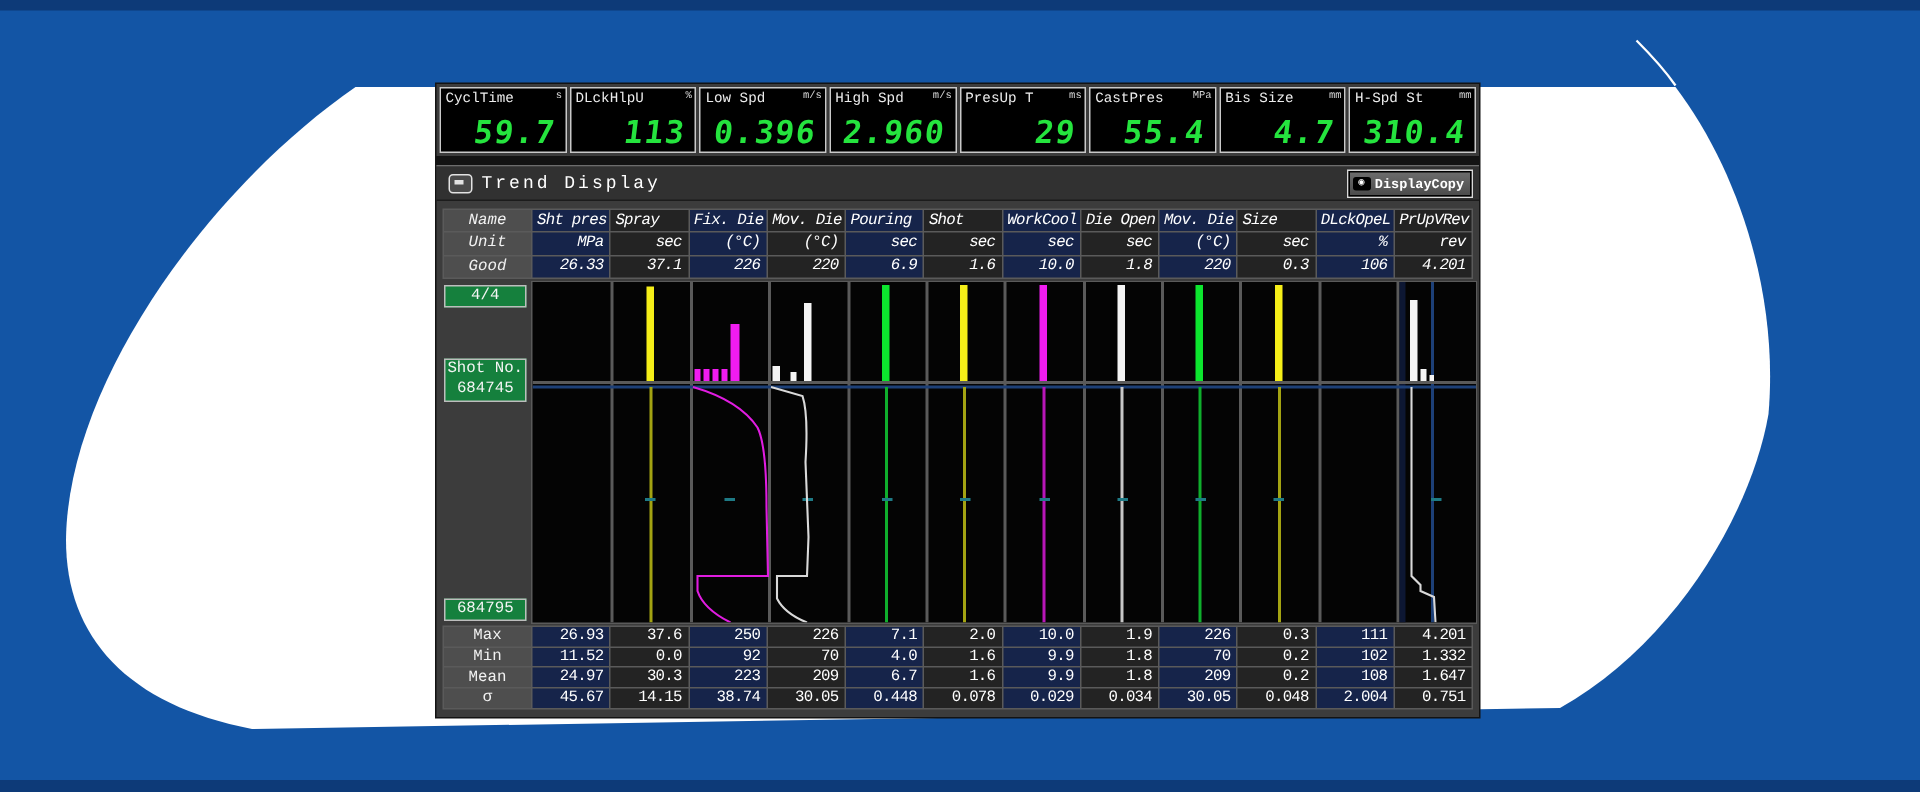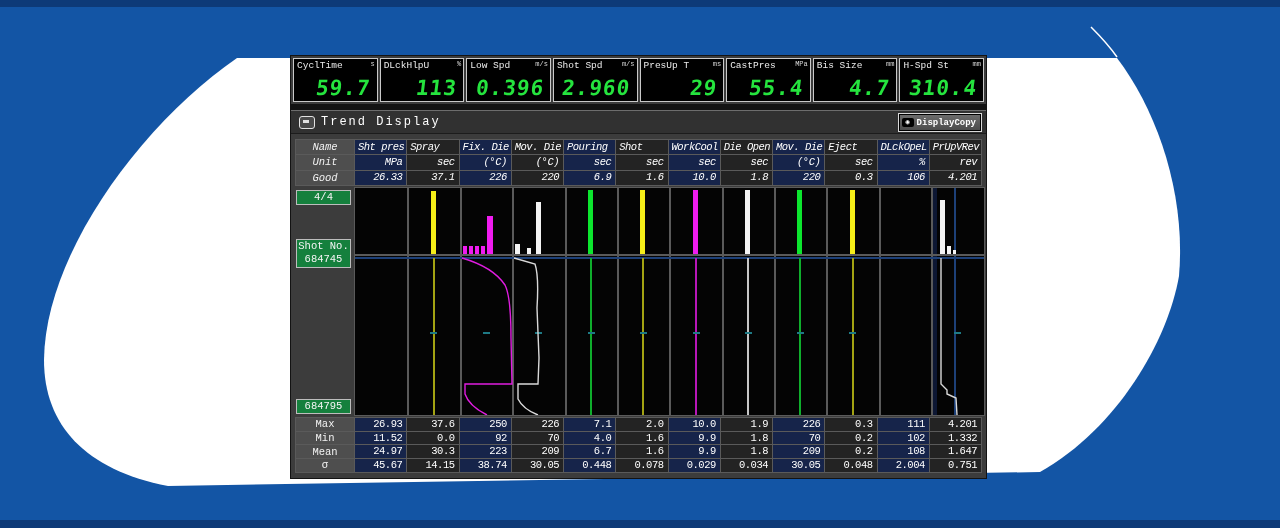--- a/index.html
+++ b/index.html
@@ -103,21 +103,21 @@
         <div class="dcell">
           <div class="dlabelrow">
             <span class="dlabel">Low Spd</span>
             <span class="dunit">m/s</span>
           </div>
           <div class="dvalue">0.396</div>
         </div>
 
         <div class="dcell">
           <div class="dlabelrow">
-            <span class="dlabel">Shot Spd</span>
+            <span class="dlabel">High Spd</span>
             <span class="dunit">m/s</span>
           </div>
           <div class="dvalue">2.960</div>
         </div>
 
         <div class="dcell">
           <div class="dlabelrow">
             <span class="dlabel">PresUp T</span>
             <span class="dunit">ms</span>
           </div>
@@ -167,21 +167,21 @@
 
           <div class="cell cname">Sht pres</div>
               <div class="cell cname">Spray</div>
               <div class="cell cname">Fix. Die</div>
               <div class="cell cname">Mov. Die</div>
               <div class="cell cname">Pouring</div>
               <div class="cell cname">Shot</div>
               <div class="cell cname">WorkCool</div>
               <div class="cell cname">Die Open</div>
               <div class="cell cname">Mov. Die</div>
-              <div class="cell cname">Eject</div>
+              <div class="cell cname">Size</div>
               <div class="cell cname">DLckOpeL</div>
               <div class="cell cname">PrUpVRev</div>
             </div>
         </div>
         <div class="trow">
           <div class="tlabel">Unit</div>
           <div class="cells">
 
           <div class="cell cnum">MPa</div>
               <div class="cell cnum">sec</div>

